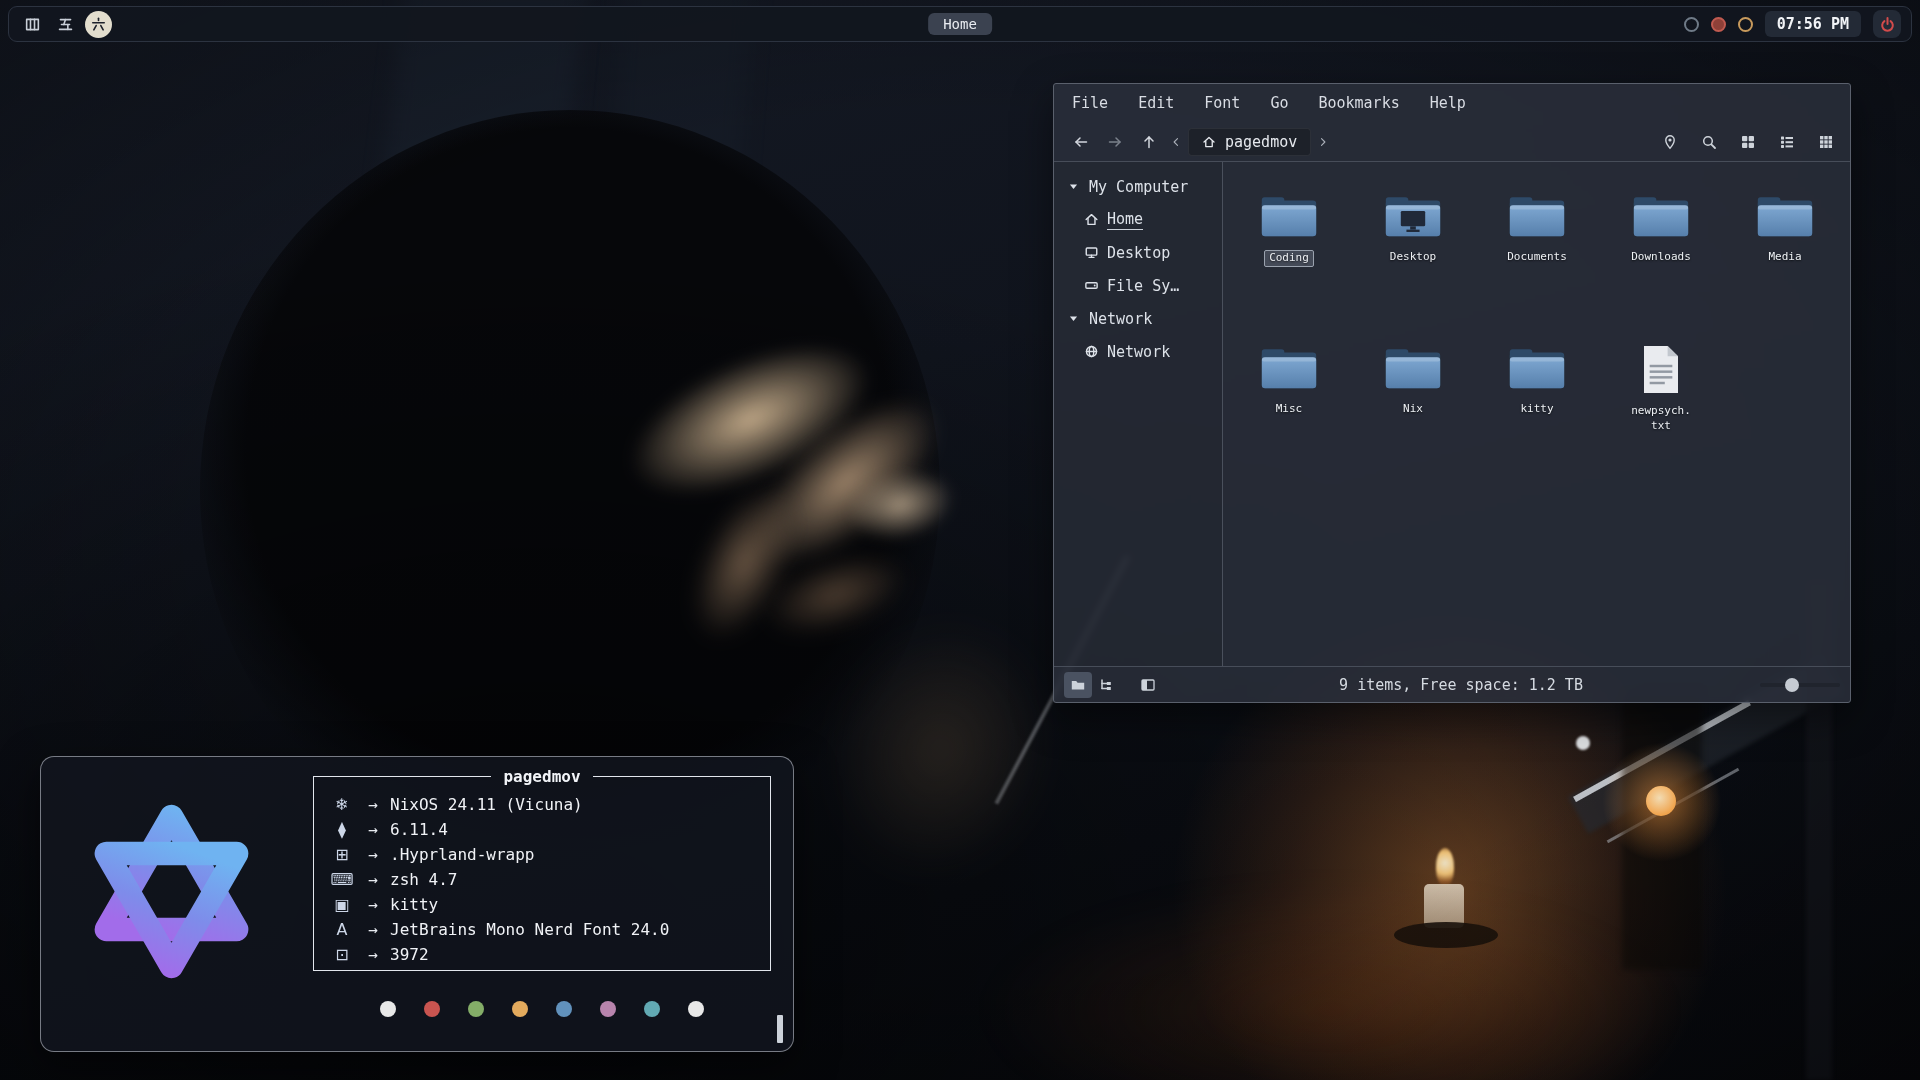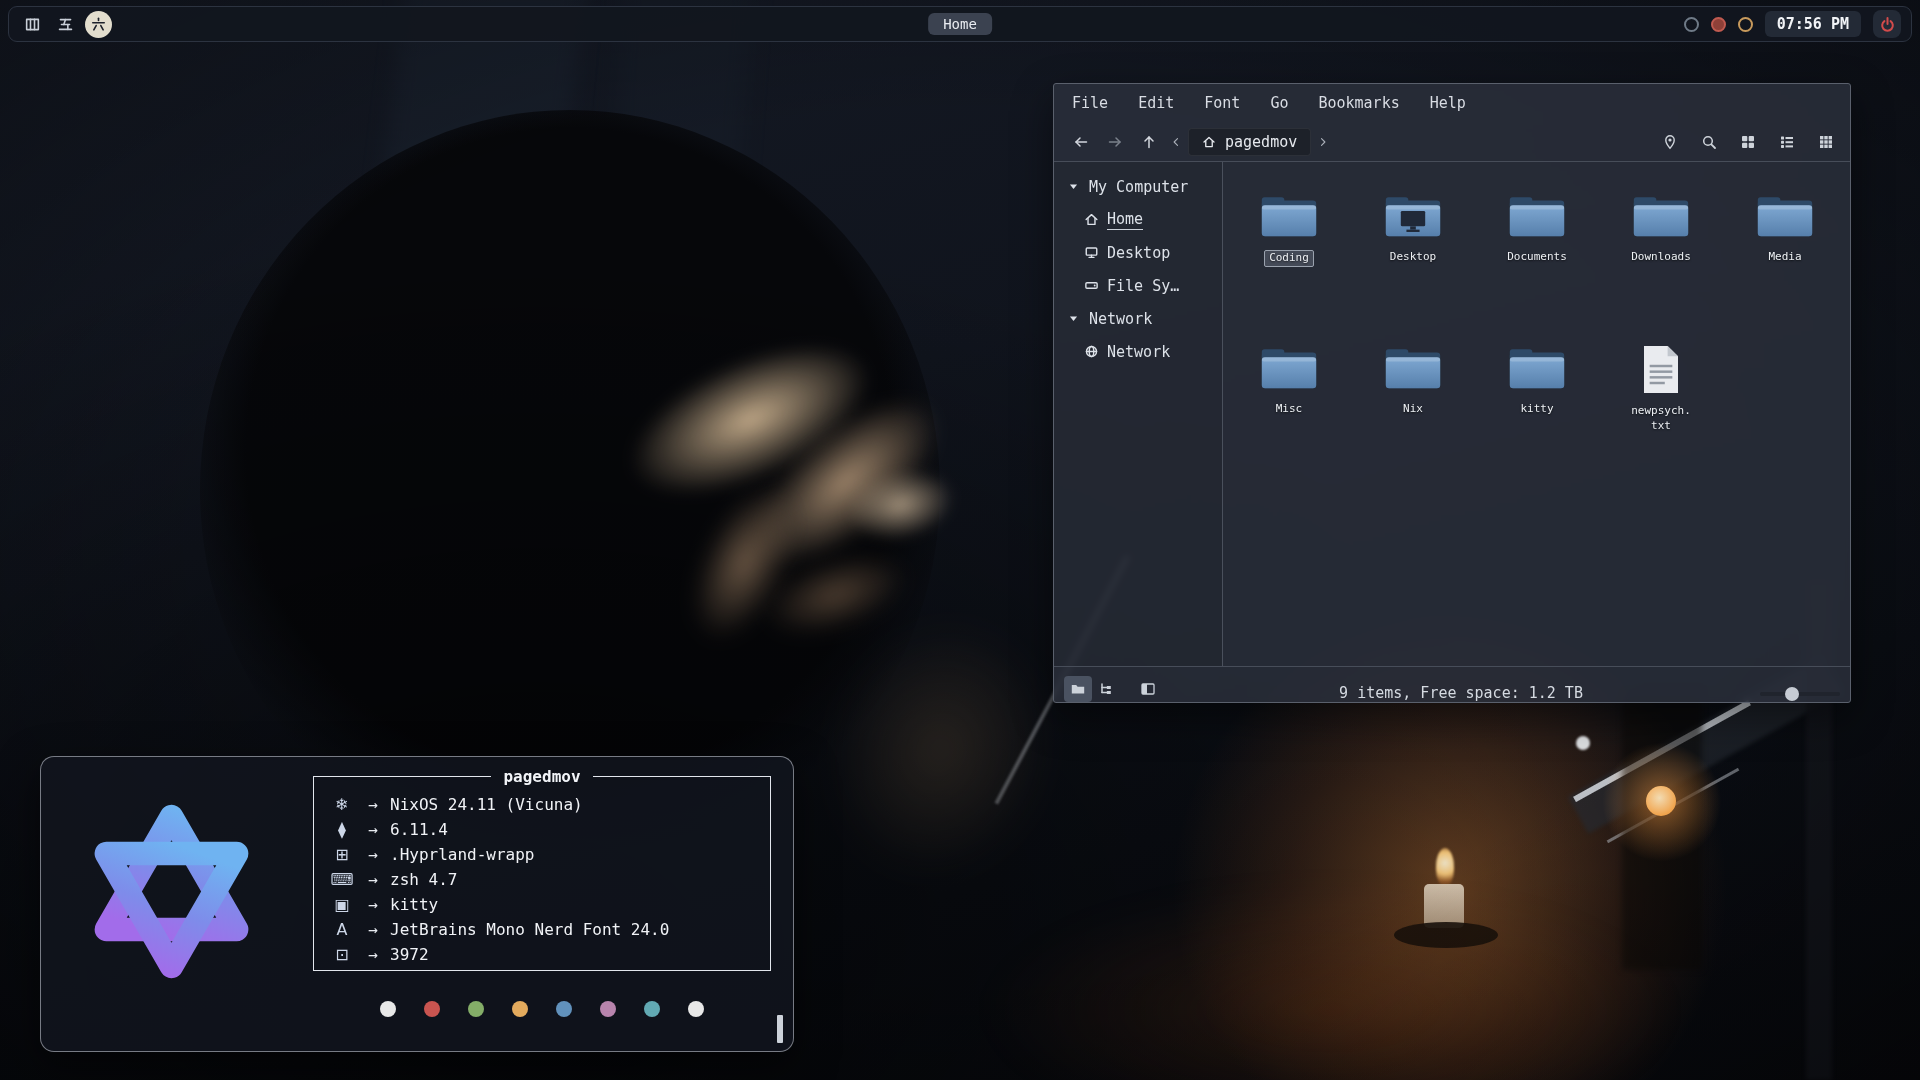--- a/index.html
+++ b/index.html
@@ -85,21 +85,21 @@
              padding: 30px 0 0 4px; justify-items: center; align-content: start; }
   .fitem { width: 124px; text-align: center; }
   .fitem svg.ficon { width: 60px; height: 49px; display: block; margin: 0 auto; }
   .fitem svg.ficon-file { width: 42px; height: 51px; display: block; margin: 0 auto; }
   .flabel { display: inline-block; margin-top: 9px; font-size: 11px; line-height: 1.32; color: #eef1f5;
             text-shadow: 0 1px 2px rgba(0,0,0,.65); }
   .flabel.sel { border: 1px solid #9aa2ae; background: rgba(148,158,172,.28); border-radius: 2px; padding: 0 4px; }
   .flabel.wrap9 { width: 9ch; word-break: break-all; text-align: center; }
 
   .fm-status { position: absolute; left: 0; bottom: 0; right: 0; height: 36px; border-top: 1px solid #474d59;
-               display: flex; align-items: flex-end; padding: 0 10px; }
+               display: flex; align-items: center; padding: 0 10px; }
   .st-btn { width: 28px; height: 26px; border-radius: 4px; display: flex; align-items: center; justify-content: center; color: #ccd2da; }
   .st-btn.active { background: #4a5261; }
   .st-btn svg { width: 16px; height: 16px; }
   .st-btn.gap { margin-left: 14px; }
   .st-text { flex: 1; text-align: center; font-size: 15px; color: #d6dbe2; }
   .zoom { position: relative; width: 80px; height: 16px; }
   .zoom .track { position: absolute; left: 0; right: 0; top: 6px; height: 4px; border-radius: 2px; background: #20242d; }
   .zoom .knob { position: absolute; top: 1px; left: calc(40% - 7px); width: 14px; height: 14px; border-radius: 50%; background: #c6cbd3; }
 
   

